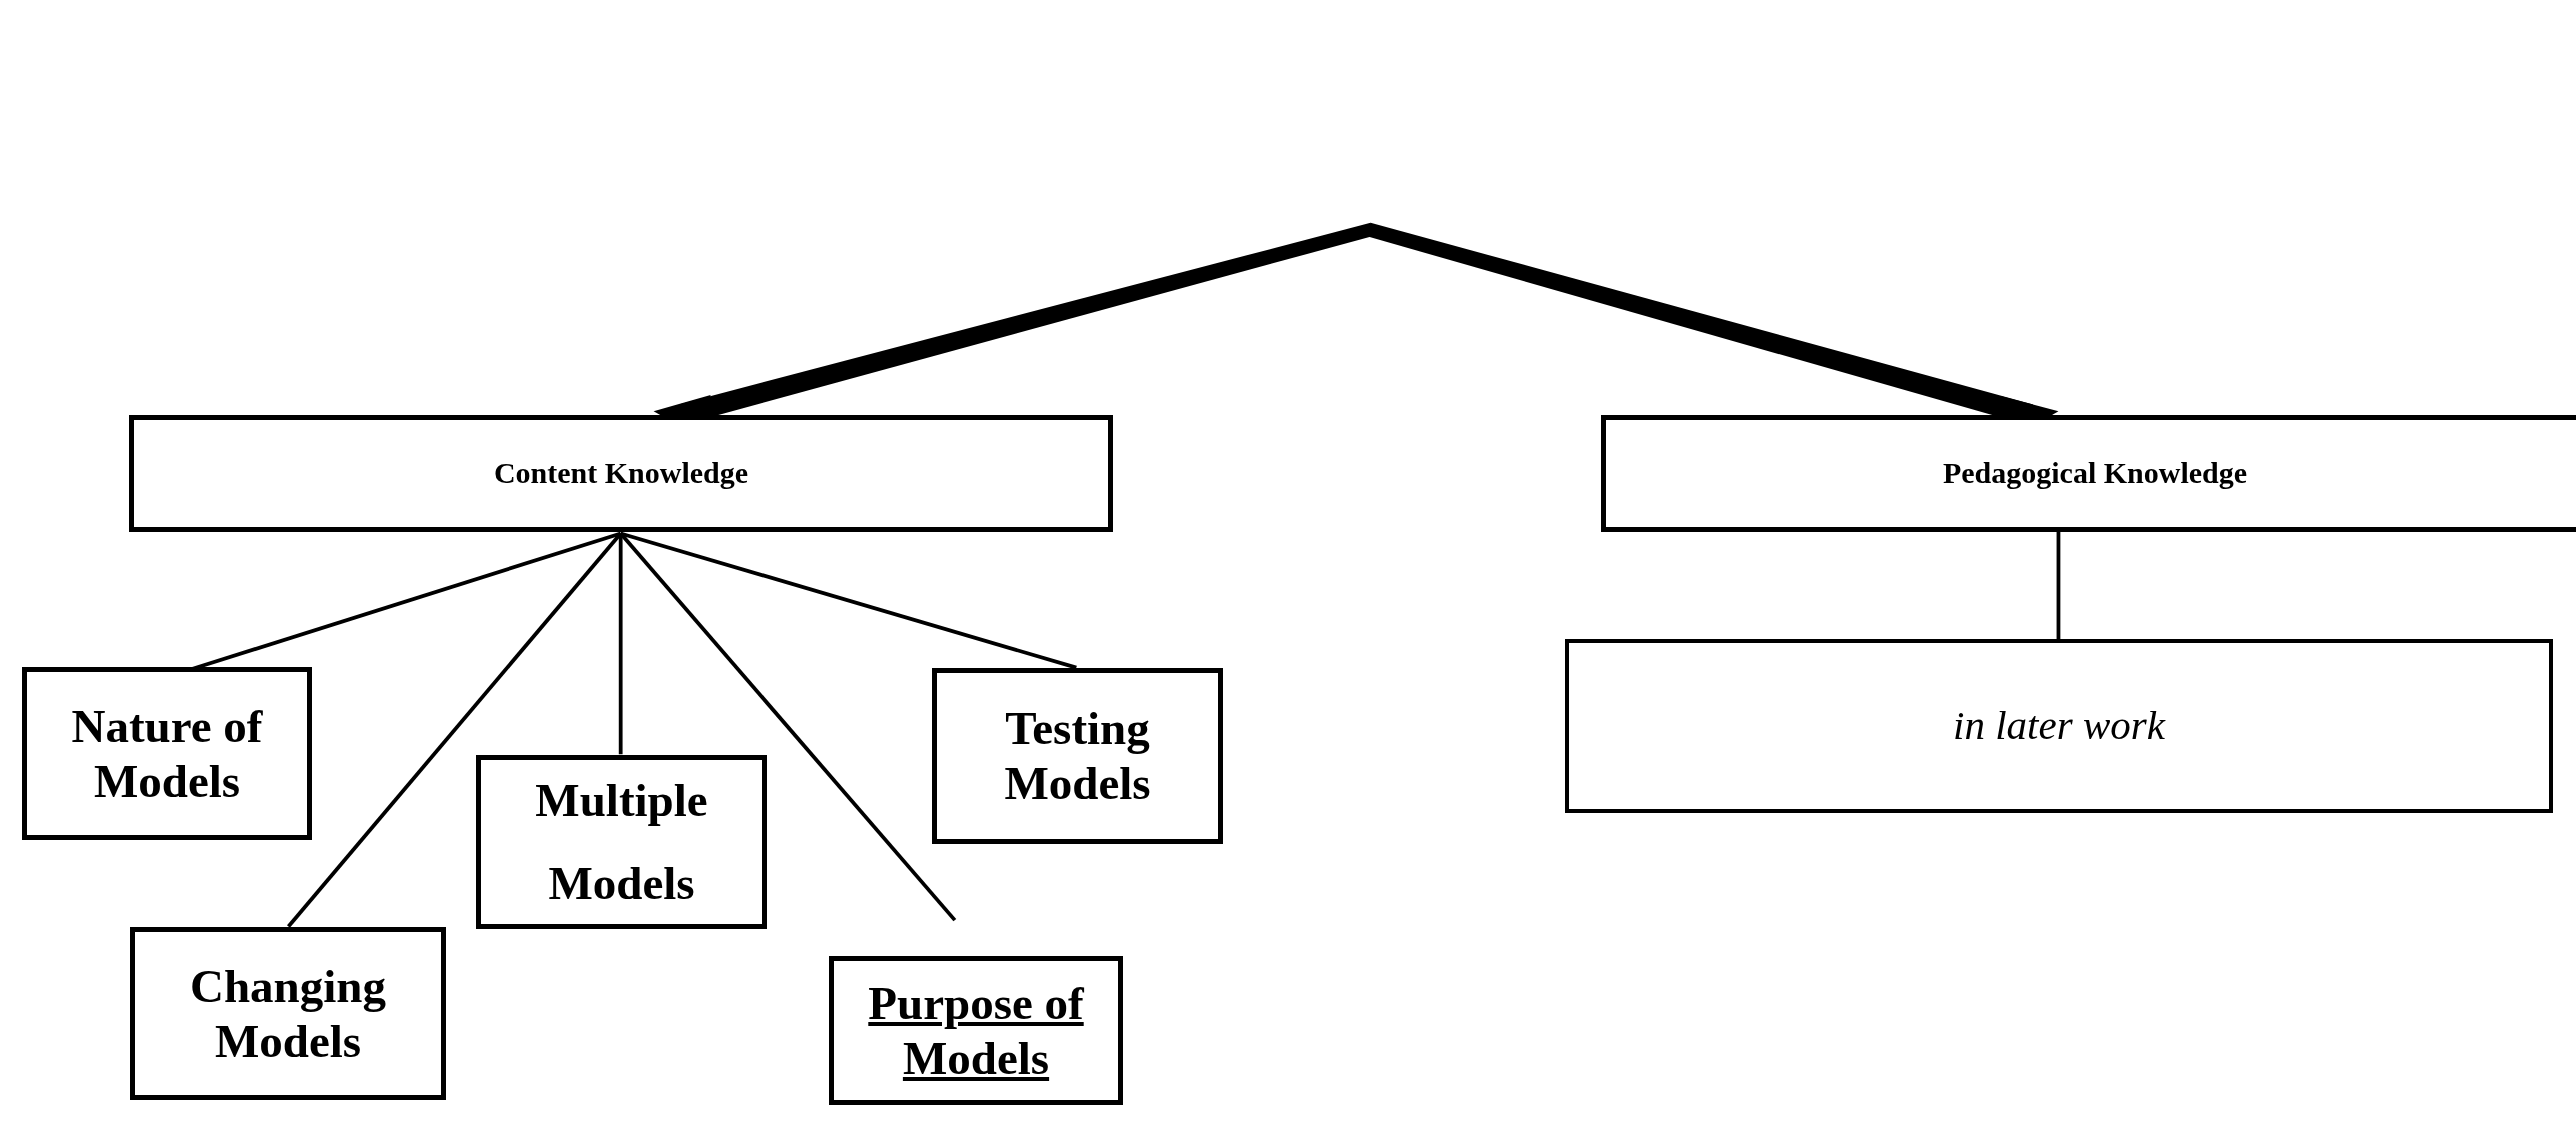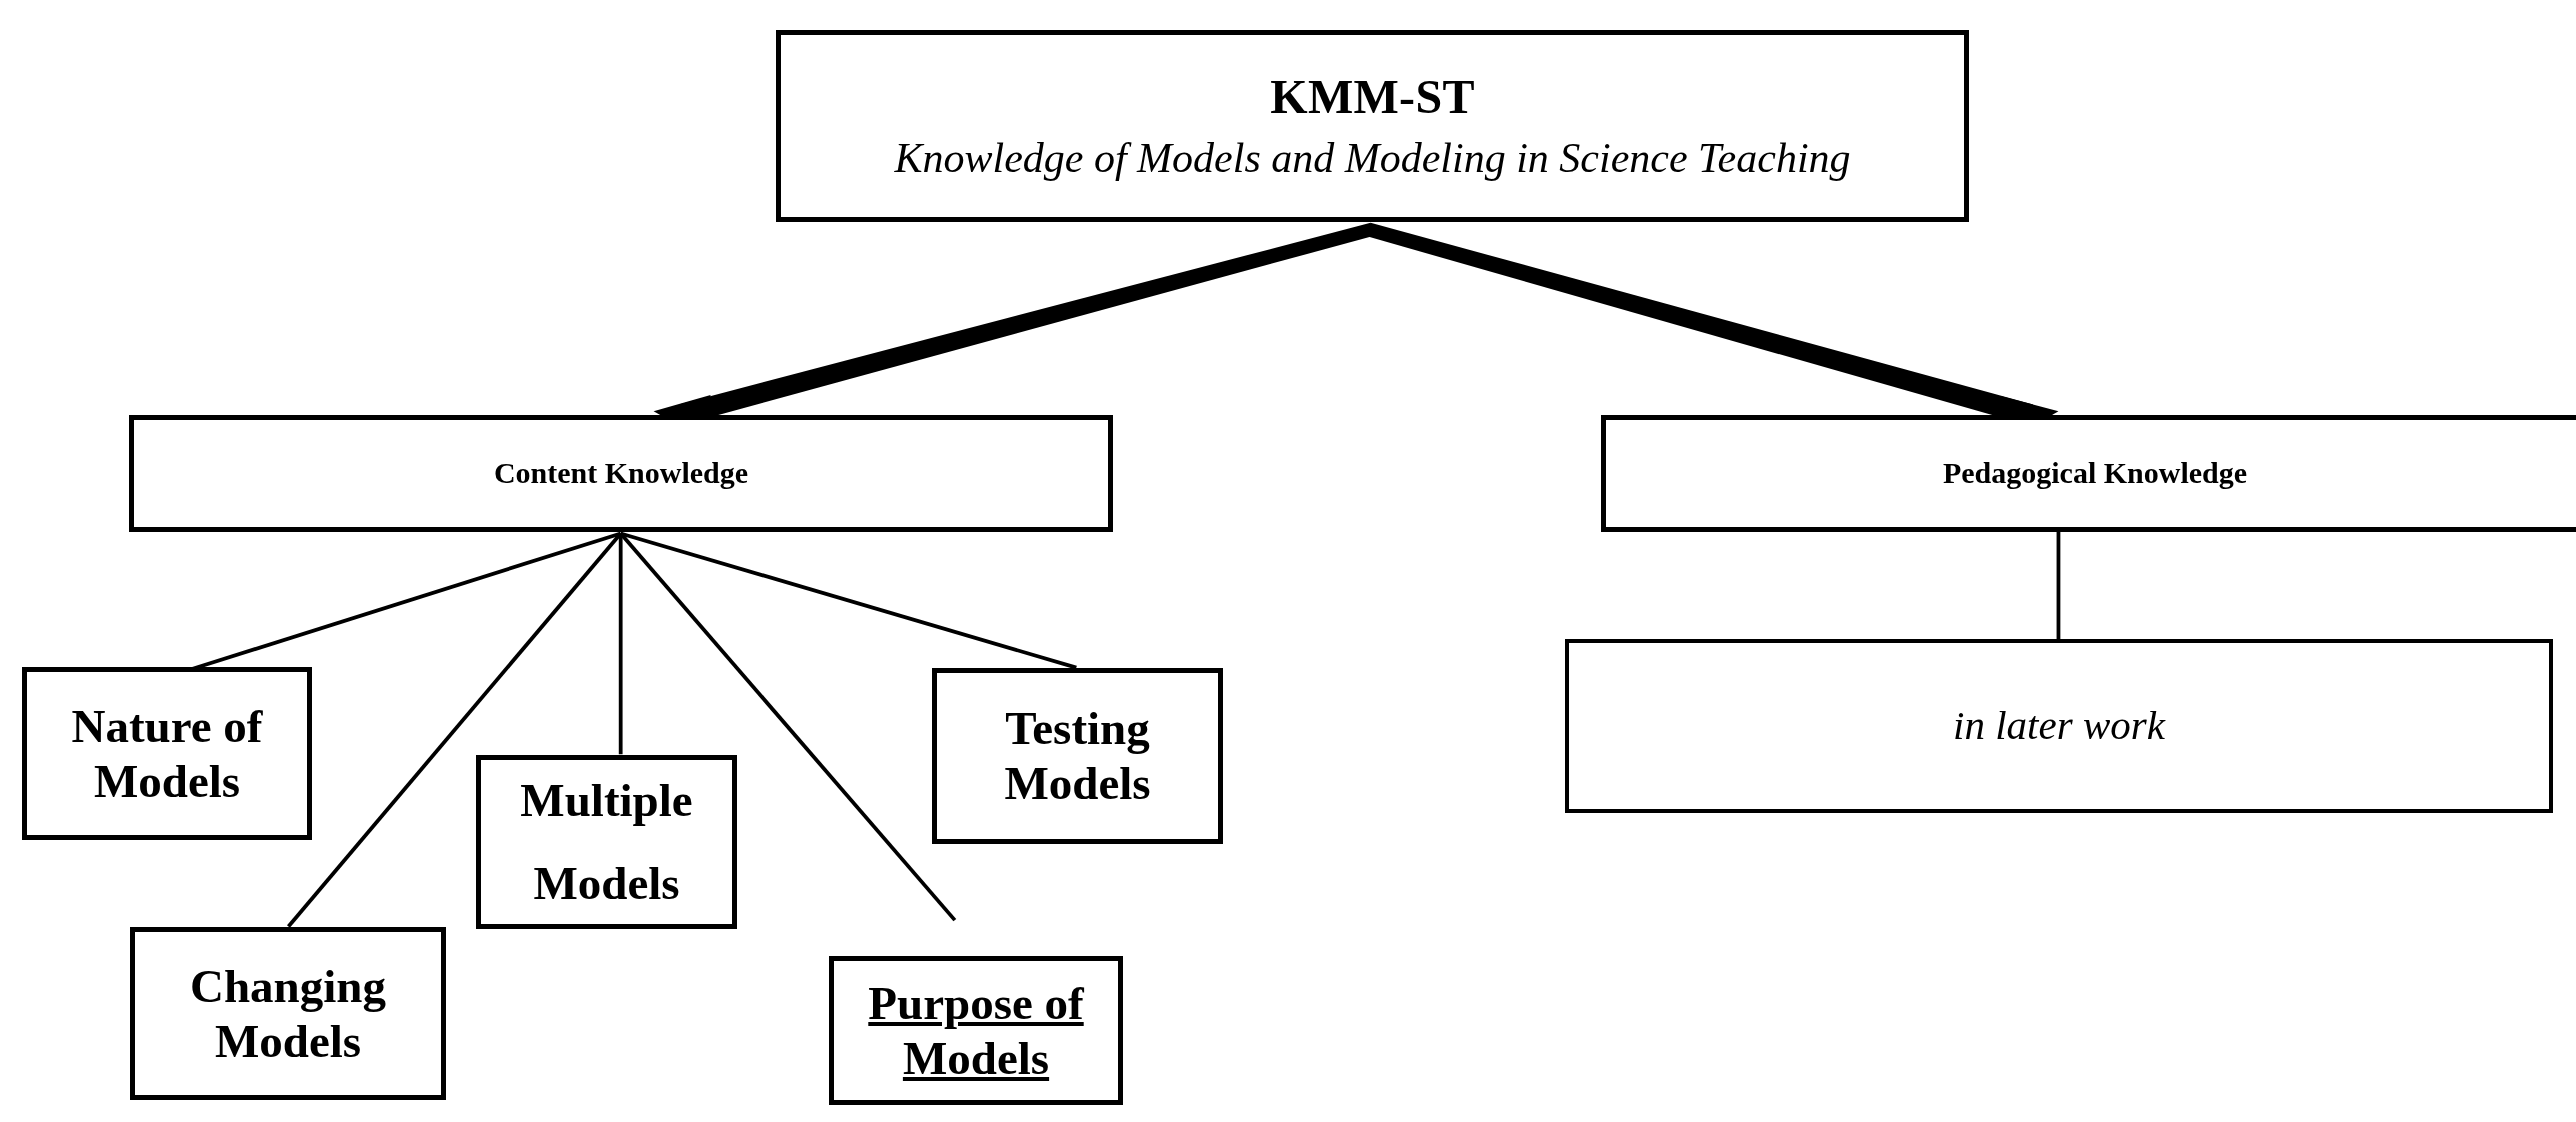--- a/index.html
+++ b/index.html
@@ -88,44 +88,40 @@
       <line x1="980" y1="843" x2="980" y2="1192"></line>
       <line x1="980" y1="843" x2="1508" y2="1454"></line>
       <line x1="980" y1="843" x2="1700" y2="1055"></line>
     </g>
 
     <g stroke="#000000" stroke-width="6" fill="none">
       <line x1="3252" y1="840" x2="3252" y2="1010"></line>
     </g>
   </svg>
 
-  <div class="node-box" style="left:776px; top:30px; width:1193px; height:192px;">
-    <div class="title-line">KMM-ST</div>
-    <div class="subtitle-line">Knowledge of Models and Modeling in Science Teaching</div>
-  </div>
 
   <div class="node-box" style="left:129px; top:415px; width:984px; height:117px;">
     <div class="branch-label">Content Knowledge</div>
   </div>
 
   <div class="node-box" style="left:1565px; top:415px; width:988px; height:117px;margin-left:36px;">
     <div class="branch-label">Pedagogical Knowledge</div>
   </div>
 
   <div class="node-box" style="left:22px; top:667px; width:290px; height:173px;">
     <div class="leaf-label">Nature of</div>
     <div class="leaf-label">Models</div>
   </div>
 
   <div class="node-box" style="left:130px; top:927px; width:316px; height:173px;">
     <div class="leaf-label">Changing</div>
     <div class="leaf-label">Models</div>
   </div>
 
-  <div class="node-box" style="left:476px; top:755px; width:261px; height:174px;gap:28px;">
+  <div class="node-box" style="left:476px; top:755px; width:291px; height:174px;gap:28px;">
     <div class="leaf-label">Multiple</div>
     <div class="leaf-label">Models</div>
   </div>
 
   <div class="node-box" style="left:829px; top:956px; width:294px; height:149px;text-decoration:underline;">
     <div class="leaf-label">Purpose of</div>
     <div class="leaf-label">Models</div>
   </div>
 
   <div class="node-box" style="left:932px; top:668px; width:291px; height:176px;">

